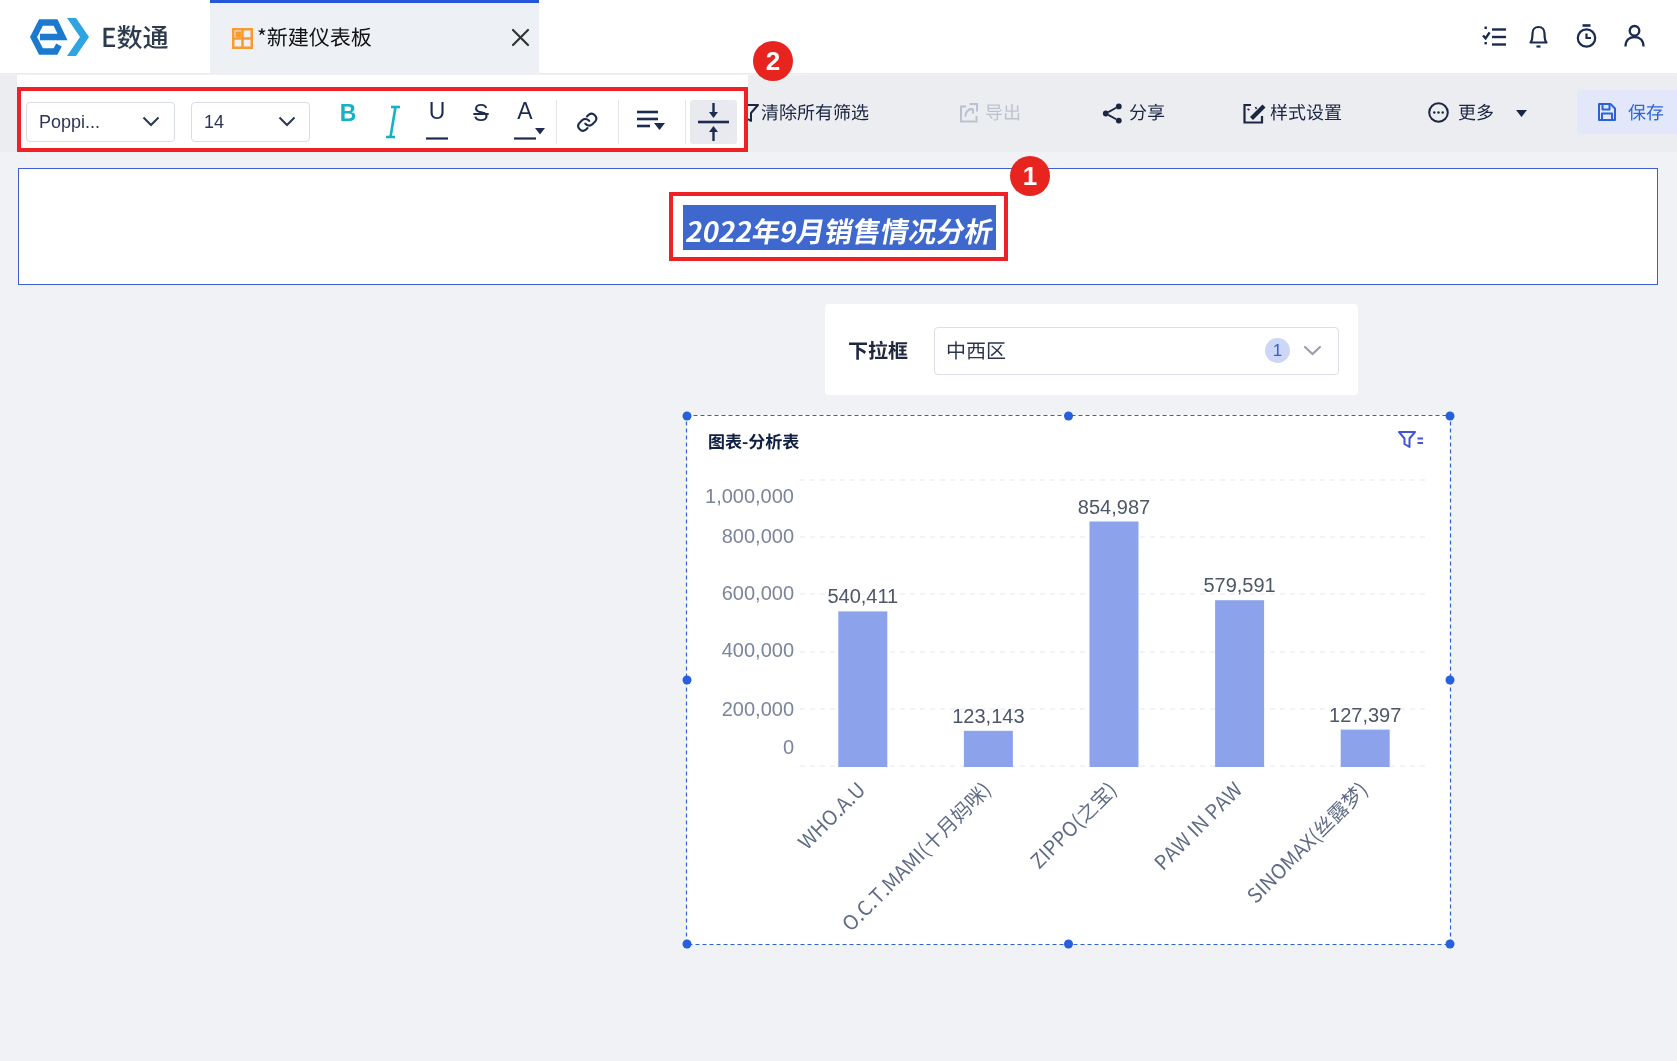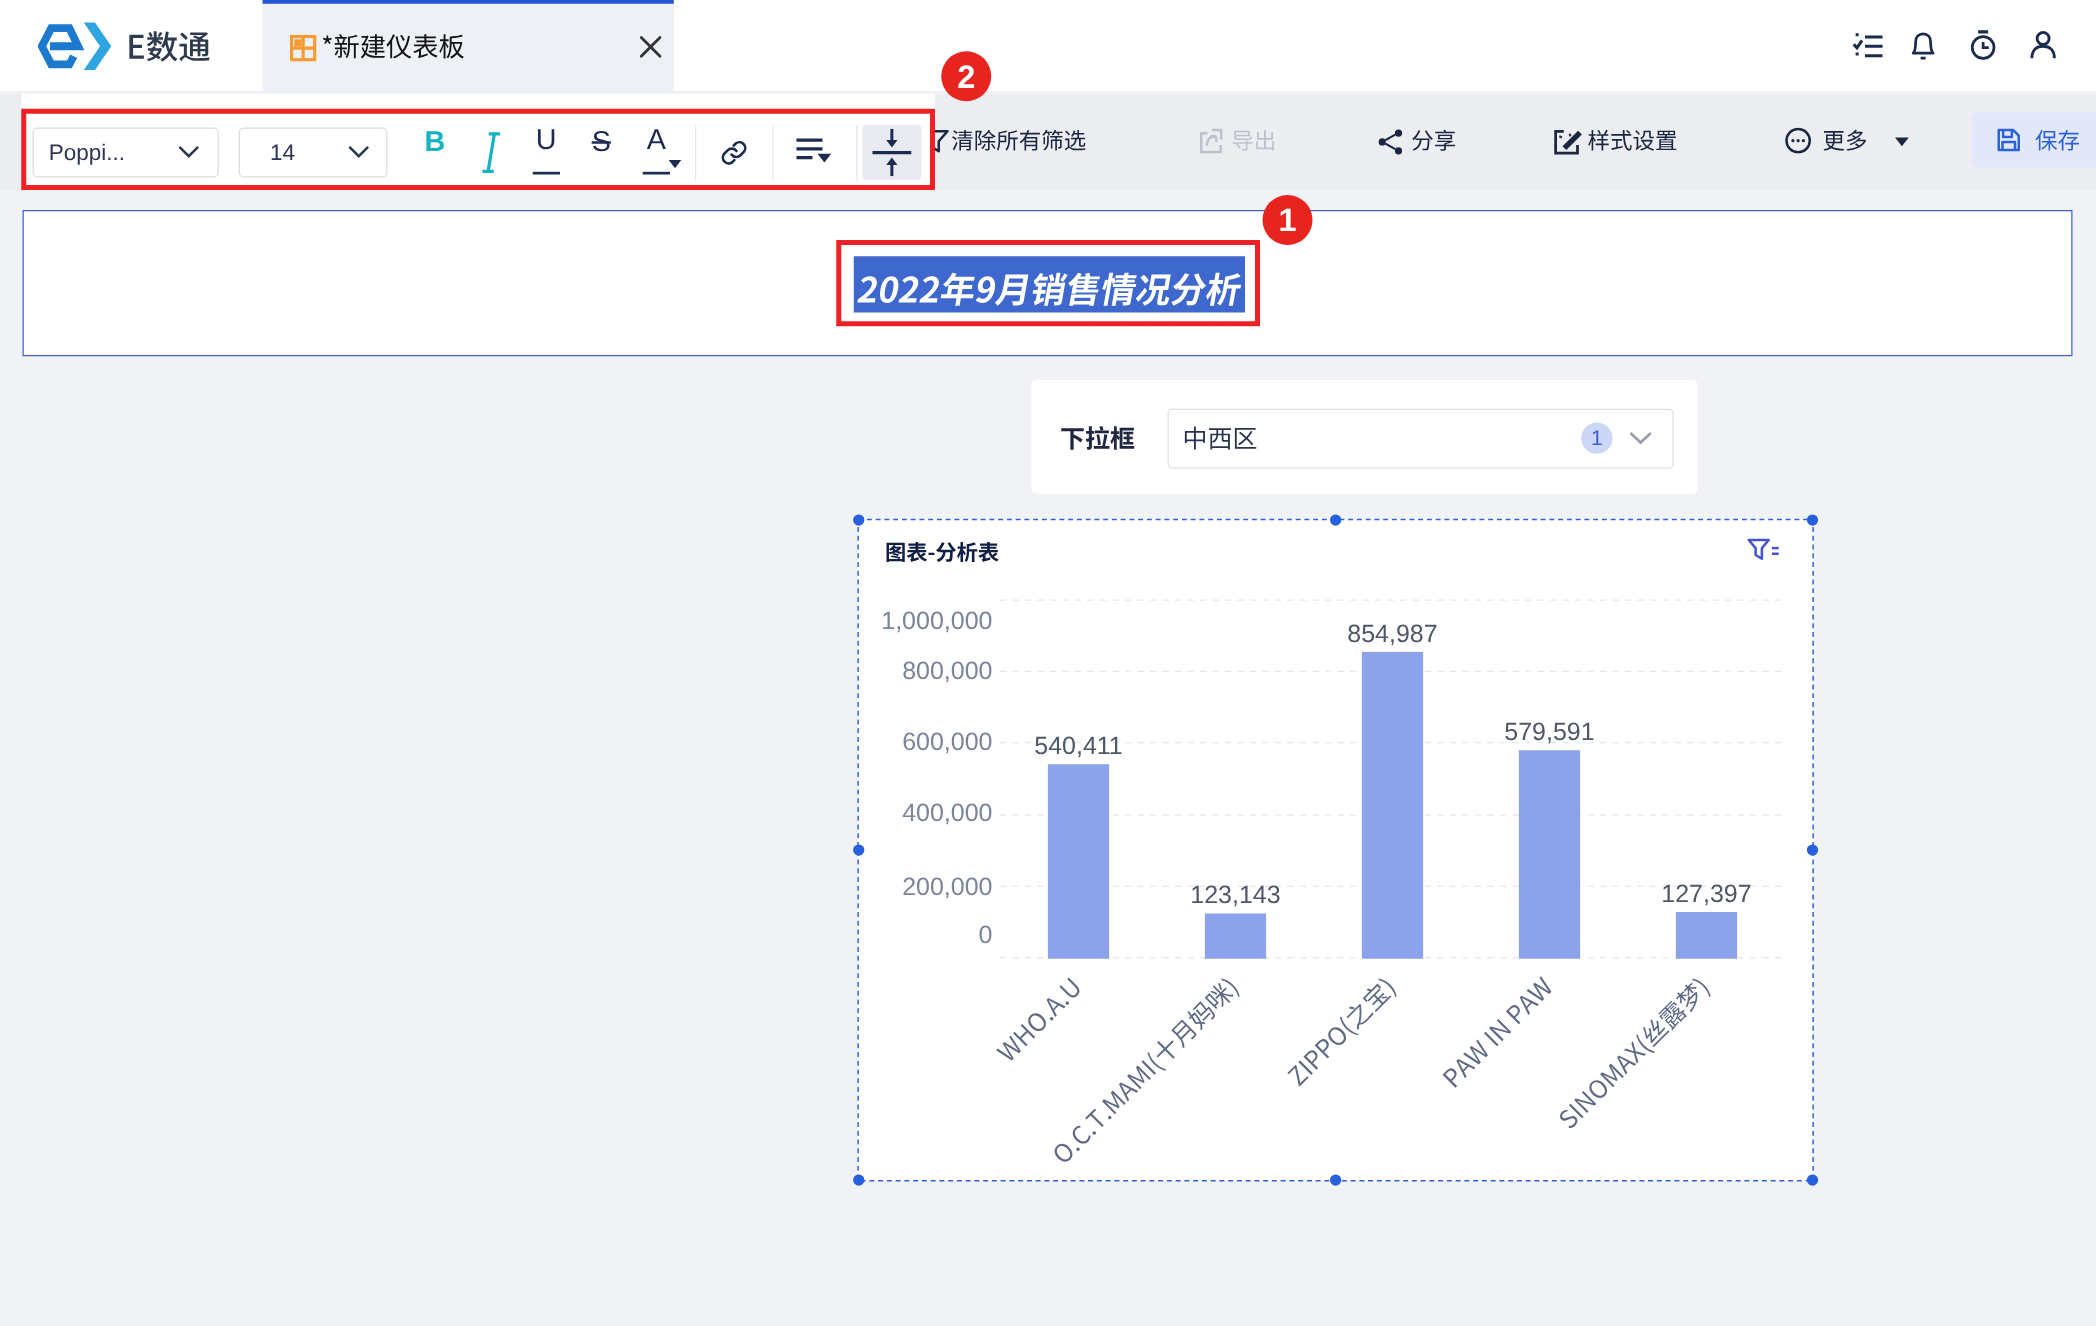--- a/index.html
+++ b/index.html
@@ -60,21 +60,21 @@
 </svg>
 <div class="abs" style="left:17px;top:75px;width:731px;height:77px;background:#fff"></div>
 
 <div class="abs" style="left:26px;top:102px;width:149px;height:40px;border:1px solid #d8dce4;border-radius:4px;background:#fff"></div>
 <div class="abs" style="left:39px;top:102px;height:24px;line-height:40px;font-size:18px;color:#2b3654">Poppi...</div>
 <svg class="abs" style="left:142px;top:116px" width="18" height="11" viewBox="0 0 18 11">
     <path d="M1.5 1.5 L9 9 L16.5 1.5" stroke="#2b3654" stroke-width="2" fill="none"></path>
   </svg>
 
 <div class="abs" style="left:191px;top:102px;width:119px;height:40px;border:1px solid #d8dce4;border-radius:4px;background:#fff"></div>
-<div class="abs" style="left:216px;top:102px;height:40px;line-height:40px;font-size:18px;color:#2b3654">14</div>
+<div class="abs" style="left:204px;top:102px;height:40px;line-height:40px;font-size:18px;color:#2b3654">14</div>
 <svg class="abs" style="left:278px;top:116px" width="18" height="11" viewBox="0 0 18 11">
     <path d="M1.5 1.5 L9 9 L16.5 1.5" stroke="#2b3654" stroke-width="2" fill="none"></path>
   </svg>
 
 <div class="abs" style="left:335px;top:75px;width:26px;height:77px;line-height:77px;text-align:center;font-size:23px;font-weight:bold;color:#14b2c2">B</div>
 <svg class="abs" style="left:383px;top:105px" width="20" height="34" viewBox="0 0 20 34">
   <g stroke="#14b2c2" stroke-width="2.6" fill="none">
       <line x1="8" y1="2" x2="17" y2="2"></line>
       <line x1="3" y1="32" x2="12" y2="32"></line>
       <line x1="12.5" y1="2" x2="7.5" y2="32"></line>

